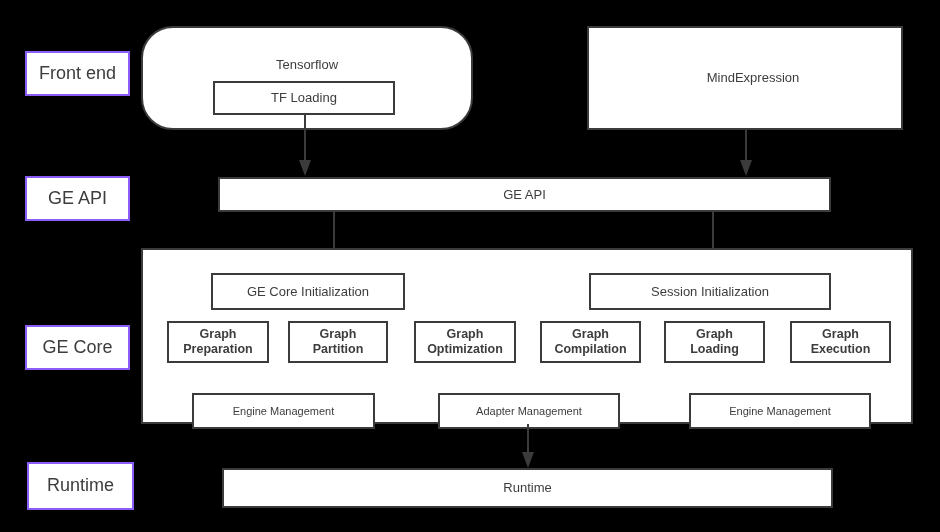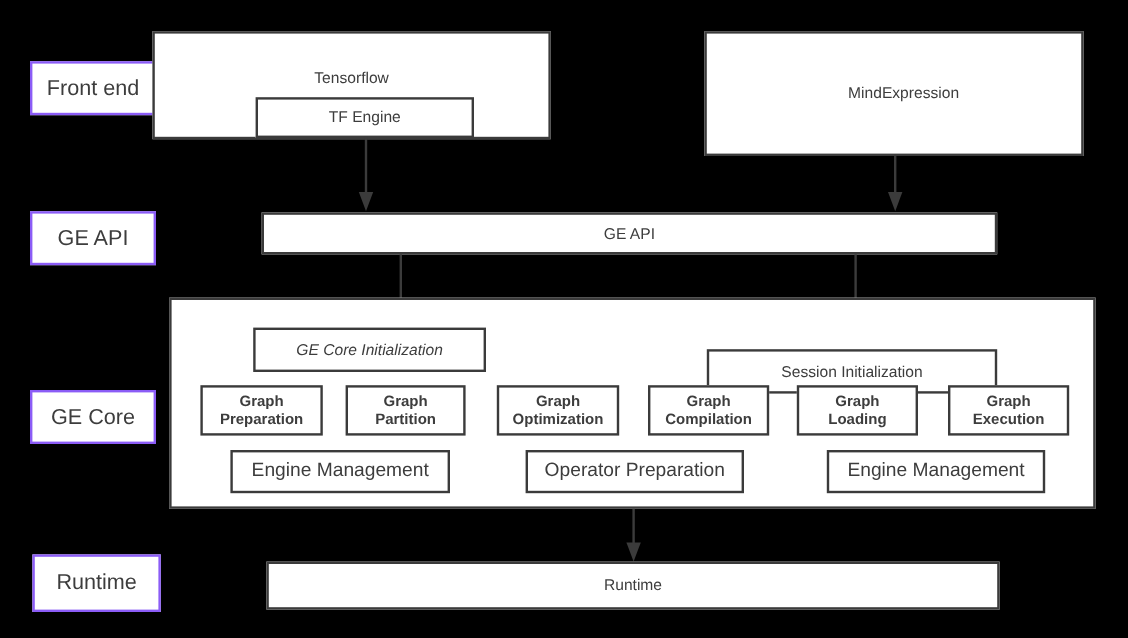--- a/index.html
+++ b/index.html
@@ -50,21 +50,22 @@
     font-size: 13px;
   }
   .unit {
     font-size: 12.5px;
     font-weight: bold;
   }
   .init {
     font-size: 13px;
   }
   .mgmt {
-    font-size: 16px;
+    font-size: 11px;
+    margin-top: 18px;
   }
   .arrow {
     position: absolute;
   }
   .arrow svg {
     display: block;
     overflow: visible;
   }
 </style>
 </head>
@@ -81,25 +82,25 @@
   </div>
 
   <div class="box side-label" style="left:25px; top:325px; width:105px; height:45px;text-align:center;">
     <span>GE Core</span>
   </div>
 
   <div class="box side-label" style="left:27px; top:462px; width:107px; height:48px;">
     <span>Runtime</span>
   </div>
 
-  <div class="box group-box" style="left:127px; top:26px; width:332px; height:90px;">
+  <div class="box group-box" style="left:141px; top:26px; width:332px; height:104px;border-radius:32px;">
     <div class="group-title" style="top:29px;">Tensorflow</div>
   </div>
   <div class="box" style="left:213px; top:81px; width:182px; height:34px; font-size:13px;">
-    <span>TF Engine</span>
+    <span>TF Loading</span>
   </div>
 
   <div class="box" style="left:587px; top:26px; width:316px; height:104px; font-size:13px;padding-left:16px;">
     <span>MindExpression</span>
   </div>
 
   <div class="arrow" style="left:296px; top:114px;">
     <svg width="18" height="64" viewBox="0 0 18 64">
       <line x1="9" y1="0" x2="9" y2="52" stroke="#3b3b3b" stroke-width="2"></line>
       <polygon points="9,62 3,46 15,46" fill="#3b3b3b"></polygon>
@@ -126,24 +127,24 @@
 
   <div class="arrow" style="left:704px; top:212px;">
     <svg width="18" height="62" viewBox="0 0 18 62">
       <line x1="9" y1="0" x2="9" y2="50" stroke="#3b3b3b" stroke-width="2"></line>
       <polygon points="9,60 3,44 15,44" fill="#3b3b3b"></polygon>
     </svg>
   </div>
 
   <div class="box group-box" style="left:141px; top:248px; width:772px; height:176px;"></div>
 
-  <div class="box init" style="left:211px; top:273px; width:194px; height:37px;font-style:italic;">
+  <div class="box init" style="left:211px; top:273px; width:194px; height:37px;">
     <span>GE Core Initialization</span>
   </div>
-  <div class="box init" style="left:589px; top:291px; width:242px; height:37px;justify-content:center;">
+  <div class="box init" style="left:589px; top:273px; width:242px; height:37px;justify-content:center;">
     <span>Session Initialization</span>
   </div>
 
   <div class="box unit" style="left:167px; top:321px; width:102px; height:42px;">
     <span>Graph
 Preparation</span>
   </div>
   <div class="box unit" style="left:288px; top:321px; width:100px; height:42px;">
     <span>Graph
 Partition</span>
@@ -162,21 +163,21 @@
   </div>
   <div class="box unit" style="left:790px; top:321px; width:101px; height:42px;">
     <span>Graph
 Execution</span>
   </div>
 
   <div class="box mgmt" style="left:192px; top:375px; width:183px; height:36px;">
     <span>Engine Management</span>
   </div>
   <div class="box mgmt" style="left:438px; top:375px; width:182px; height:36px;">
-    <span>Operator Preparation</span>
+    <span>Adapter Management</span>
   </div>
   <div class="box mgmt" style="left:689px; top:375px; width:182px; height:36px;">
     <span>Engine Management</span>
   </div>
 
   <div class="arrow" style="left:519px; top:424px;">
     <svg width="18" height="46" viewBox="0 0 18 46">
       <line x1="9" y1="0" x2="9" y2="34" stroke="#3b3b3b" stroke-width="2"></line>
       <polygon points="9,44 3,28 15,28" fill="#3b3b3b"></polygon>
     </svg>

